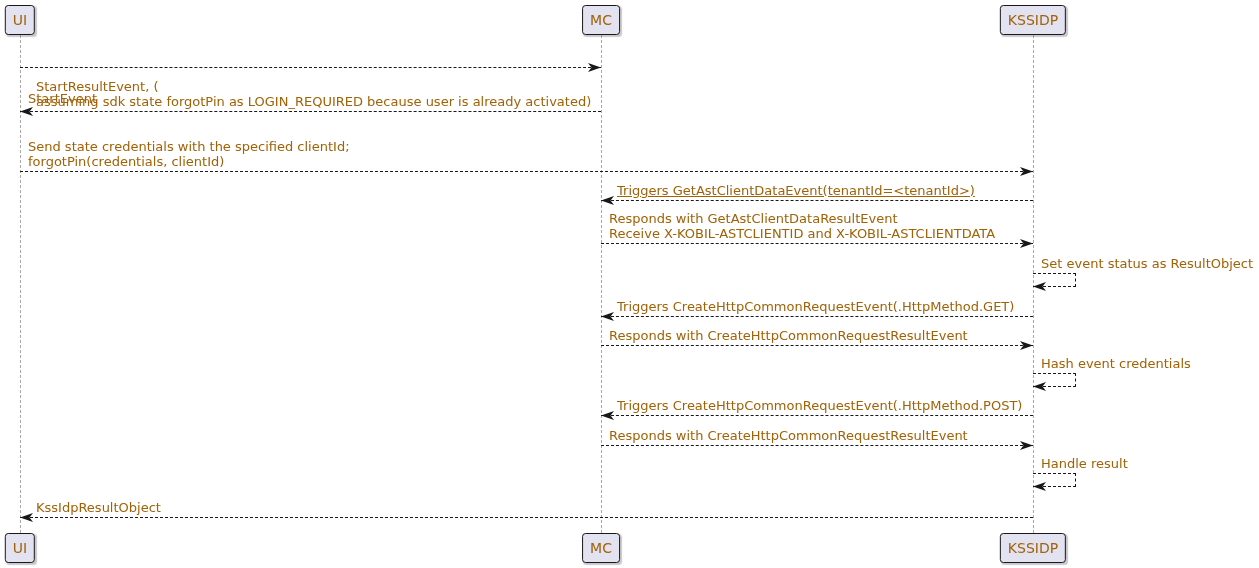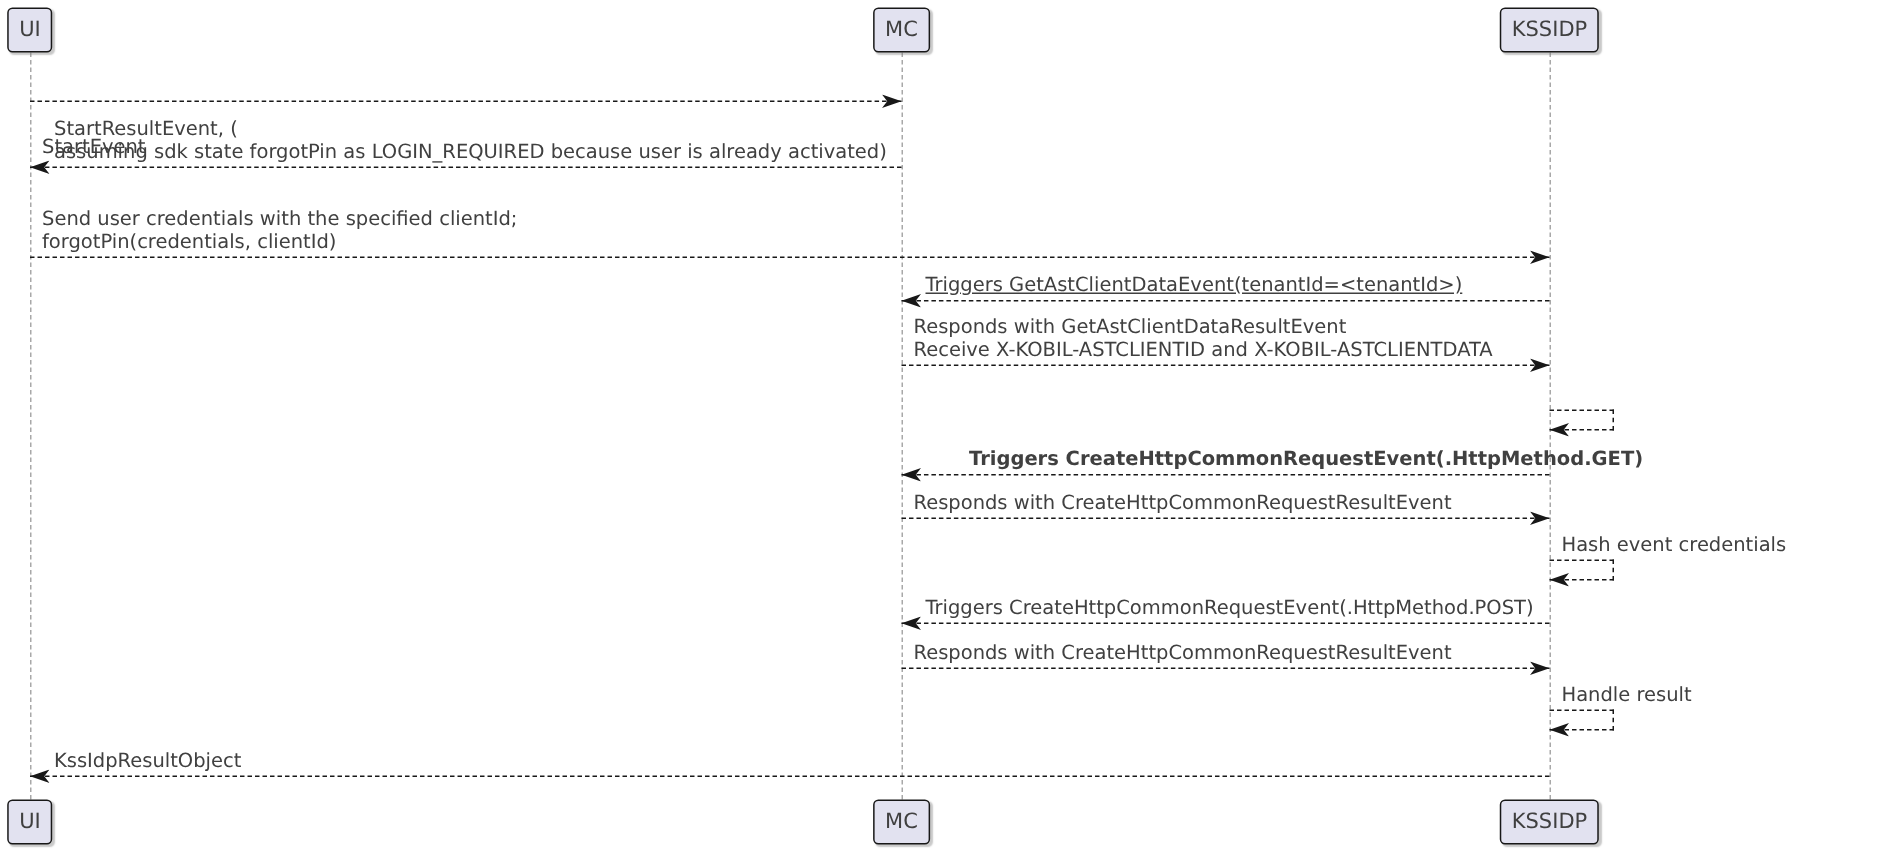--- a/index.html
+++ b/index.html
@@ -1,21 +1,21 @@
 <!DOCTYPE html>
 <html><head>
 <meta charset="utf-8">
 <style>
   html,body{margin:0;padding:0;background:#ffffff;}
   .stage{
     position:relative;
     width:1259px;height:568px;
     background:#ffffff;
     font-family:"DejaVu Sans","Liberation Sans",sans-serif;
-    color:#404040;
+    color:#a16207;
     overflow:hidden;
   }
   .pbox{
     position:absolute;
     transform:translateX(-50%);
     background:#E2E2F0;
     border:1px solid #181818;
     border-radius:3.5px;
     height:28px;line-height:28px;
     padding:0 7px;
@@ -71,42 +71,43 @@
     <div class="msg-line" style="left: 20px; width: 581px; top: 111px;"></div>
     <svg width="13" height="9" class="arrowhead" style="top: 106.5px; left: 20px;">
       <polygon points="13,0 0,4.5 13,9 9.5,4.5" fill="#181818"></polygon>
     </svg>
     <div class="msg-label" style="left: 36px; top: 79px;">StartResultEvent, (
 assuming sdk state forgotPin as LOGIN_REQUIRED because user is already activated)</div>
     <div class="msg-line" style="left: 20px; width: 1013px; top: 171px;"></div>
     <svg width="13" height="9" class="arrowhead" style="top: 166.5px; left: 1020px;">
       <polygon points="0,0 13,4.5 0,9 3.5,4.5" fill="#181818"></polygon>
     </svg>
-    <div class="msg-label" style="left: 28px; top: 139px;">Send user credentials with the specified clientId;
+    <div class="msg-label" style="left: 28px; top: 139px;">Send state credentials with the specified clientId;
 forgotPin(credentials, clientId)</div>
     <div class="msg-line" style="left: 601px; width: 432px; top: 200px;"></div>
     <svg width="13" height="9" class="arrowhead" style="top: 195.5px; left: 601px;">
       <polygon points="13,0 0,4.5 13,9 9.5,4.5" fill="#181818"></polygon>
     </svg>
     <div class="msg-label" style="left: 617px; top: 183px; text-decoration: underline;">Triggers GetAstClientDataEvent(tenantId=&lt;tenantId&gt;)</div>
     <div class="msg-line" style="left: 601px; width: 432px; top: 243px;"></div>
     <svg width="13" height="9" class="arrowhead" style="top: 238.5px; left: 1020px;">
       <polygon points="0,0 13,4.5 0,9 3.5,4.5" fill="#181818"></polygon>
     </svg>
     <div class="msg-label" style="left: 609px; top: 211px;">Responds with GetAstClientDataResultEvent
 Receive X-KOBIL-ASTCLIENTID and X-KOBIL-ASTCLIENTDATA</div>
     <div class="self-loop" style="left: 1033px; top: 273px; width: 42px; height: 12px;"></div>
     <svg width="13" height="9" class="arrowhead" style="top: 282px; left: 1033px;">
       <polygon points="13,0 0,4.5 13,9 9.5,4.5" fill="#181818"></polygon>
     </svg>
+    <div class="msg-label" style="left: 1041px; top: 256px;">Set event status as ResultObject</div>
     <div class="msg-line" style="left: 601px; width: 432px; top: 316px;"></div>
     <svg width="13" height="9" class="arrowhead" style="top: 311.5px; left: 601px;">
       <polygon points="13,0 0,4.5 13,9 9.5,4.5" fill="#181818"></polygon>
     </svg>
-    <div class="msg-label" style="left: 646px; top: 299px; font-weight: bold;">Triggers CreateHttpCommonRequestEvent(.HttpMethod.GET)</div>
+    <div class="msg-label" style="left: 617px; top: 299px;">Triggers CreateHttpCommonRequestEvent(.HttpMethod.GET)</div>
     <div class="msg-line" style="left: 601px; width: 432px; top: 345px;"></div>
     <svg width="13" height="9" class="arrowhead" style="top: 340.5px; left: 1020px;">
       <polygon points="0,0 13,4.5 0,9 3.5,4.5" fill="#181818"></polygon>
     </svg>
     <div class="msg-label" style="left: 609px; top: 328px;">Responds with CreateHttpCommonRequestResultEvent</div>
     <div class="self-loop" style="left: 1033px; top: 373px; width: 42px; height: 12px;"></div>
     <svg width="13" height="9" class="arrowhead" style="top: 382px; left: 1033px;">
       <polygon points="13,0 0,4.5 13,9 9.5,4.5" fill="#181818"></polygon>
     </svg>
     <div class="msg-label" style="left: 1041px; top: 356px;">Hash event credentials</div>

